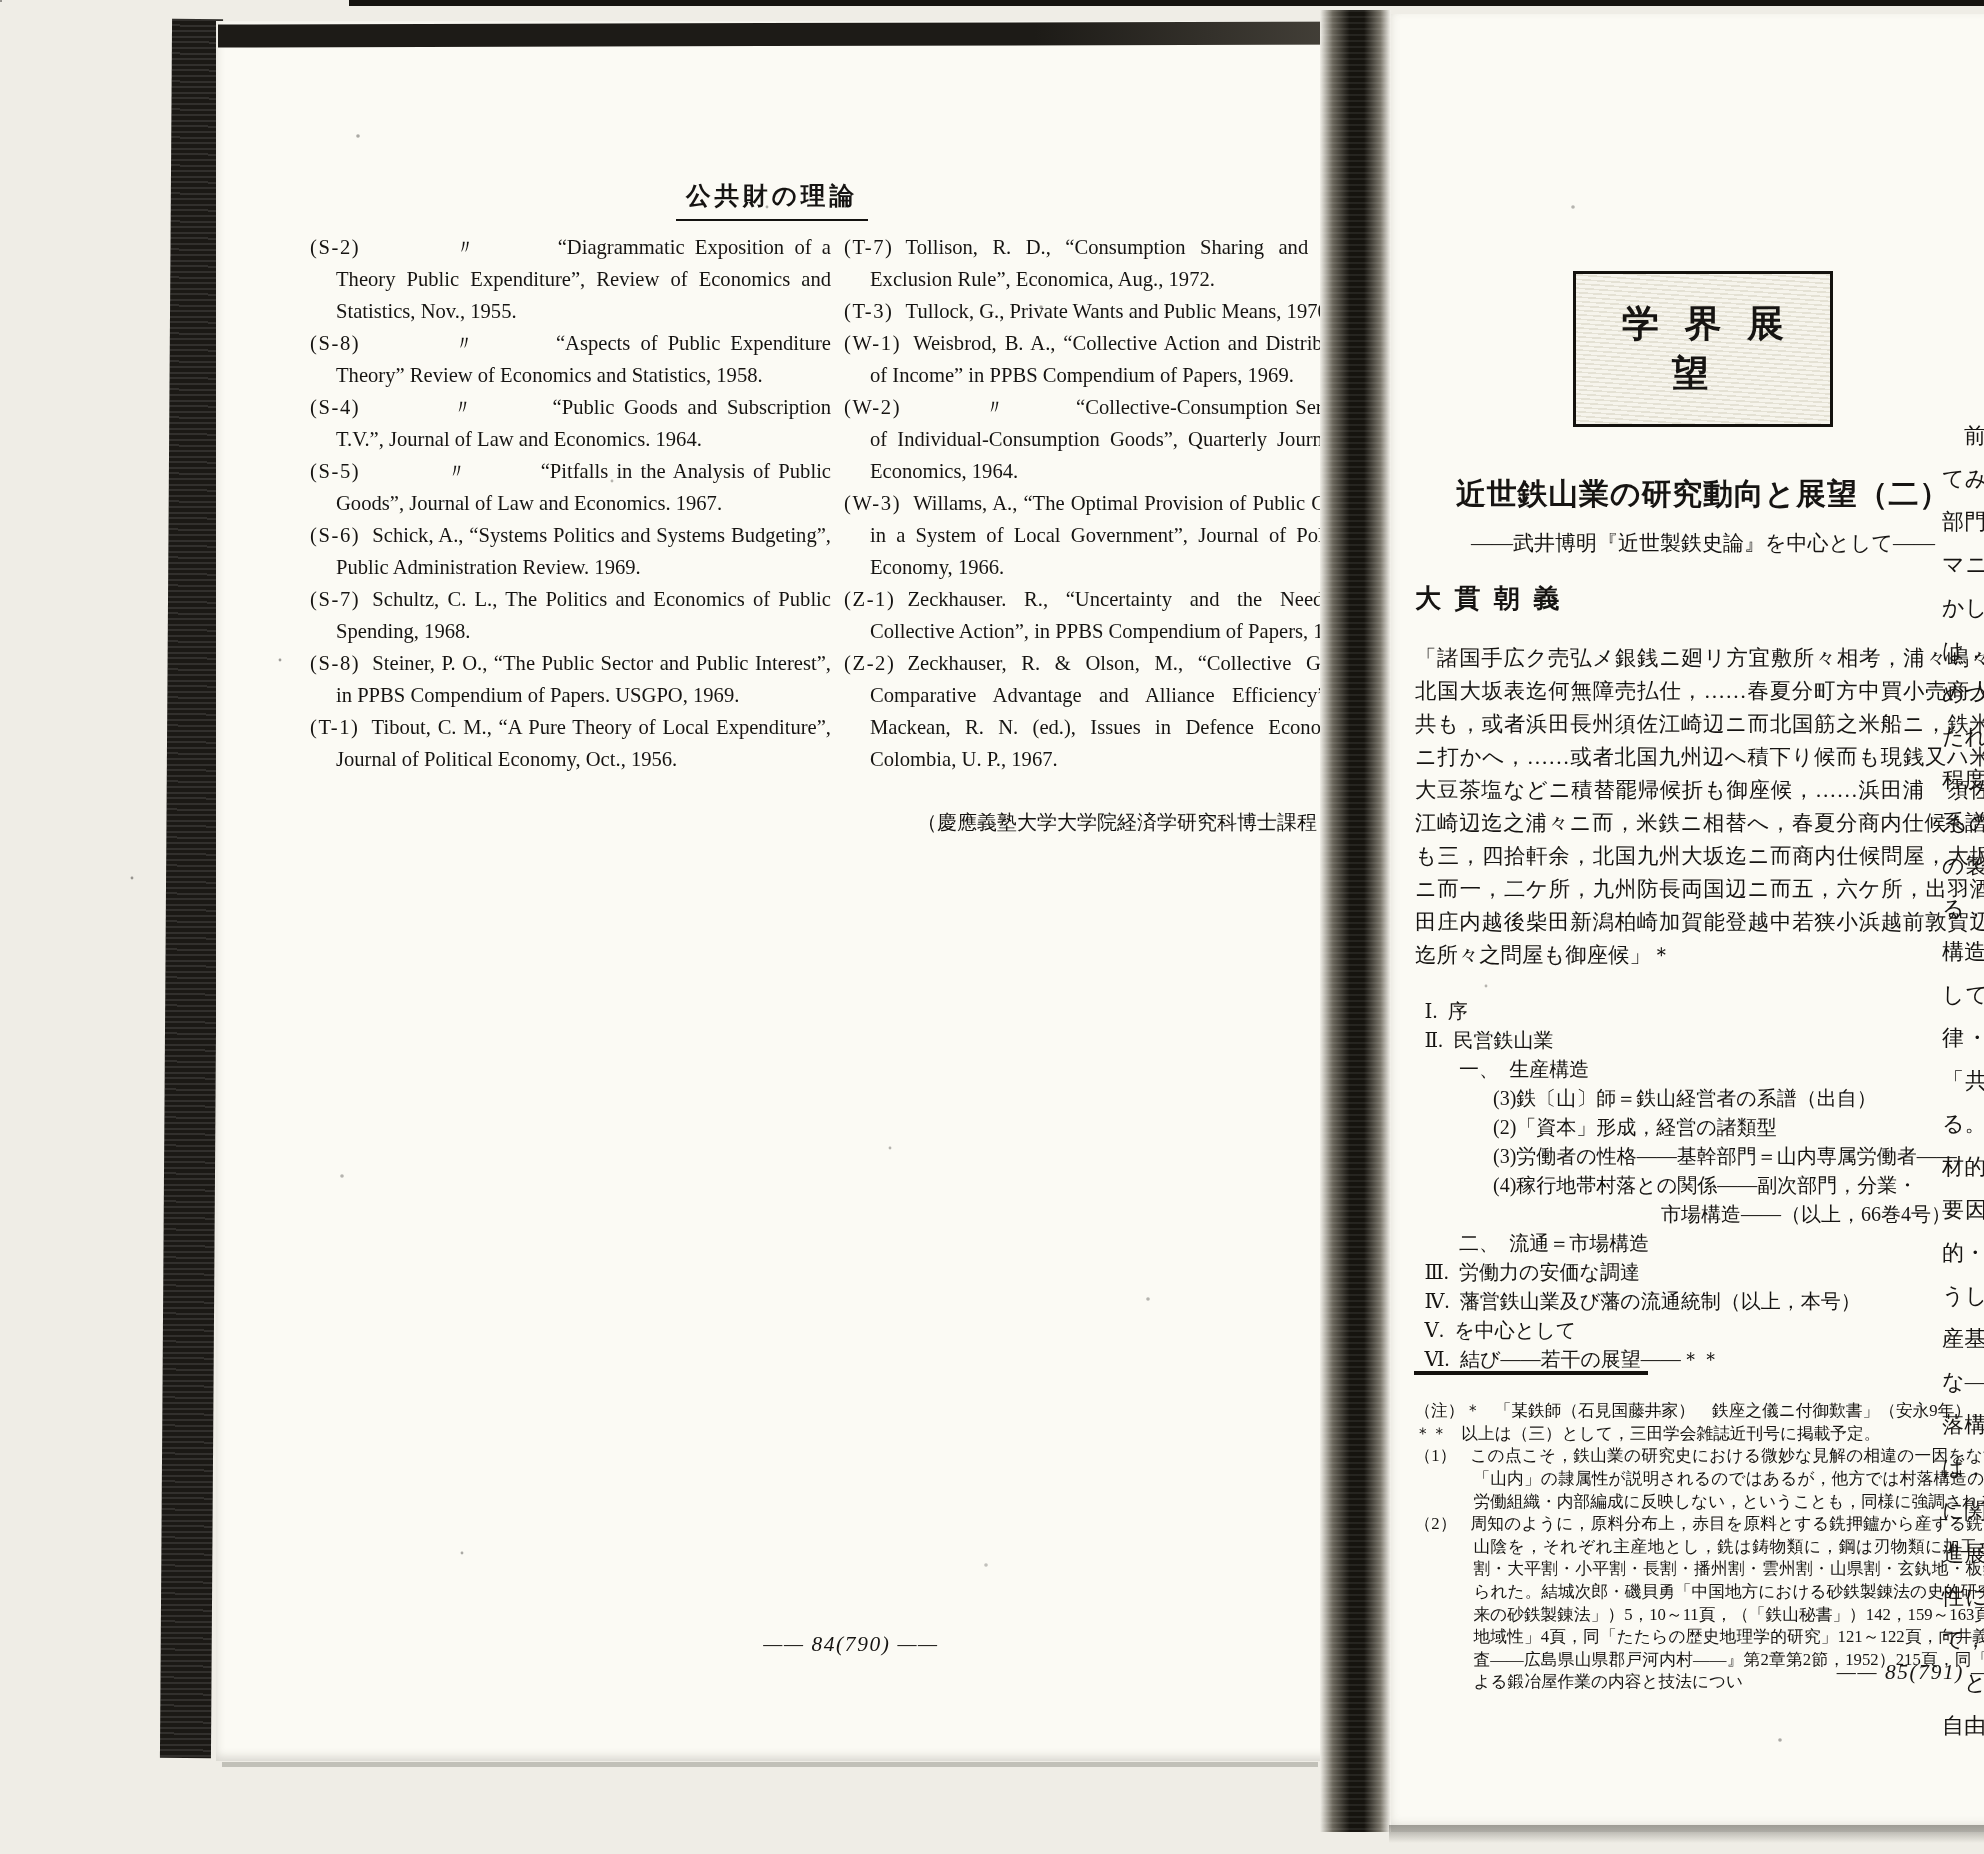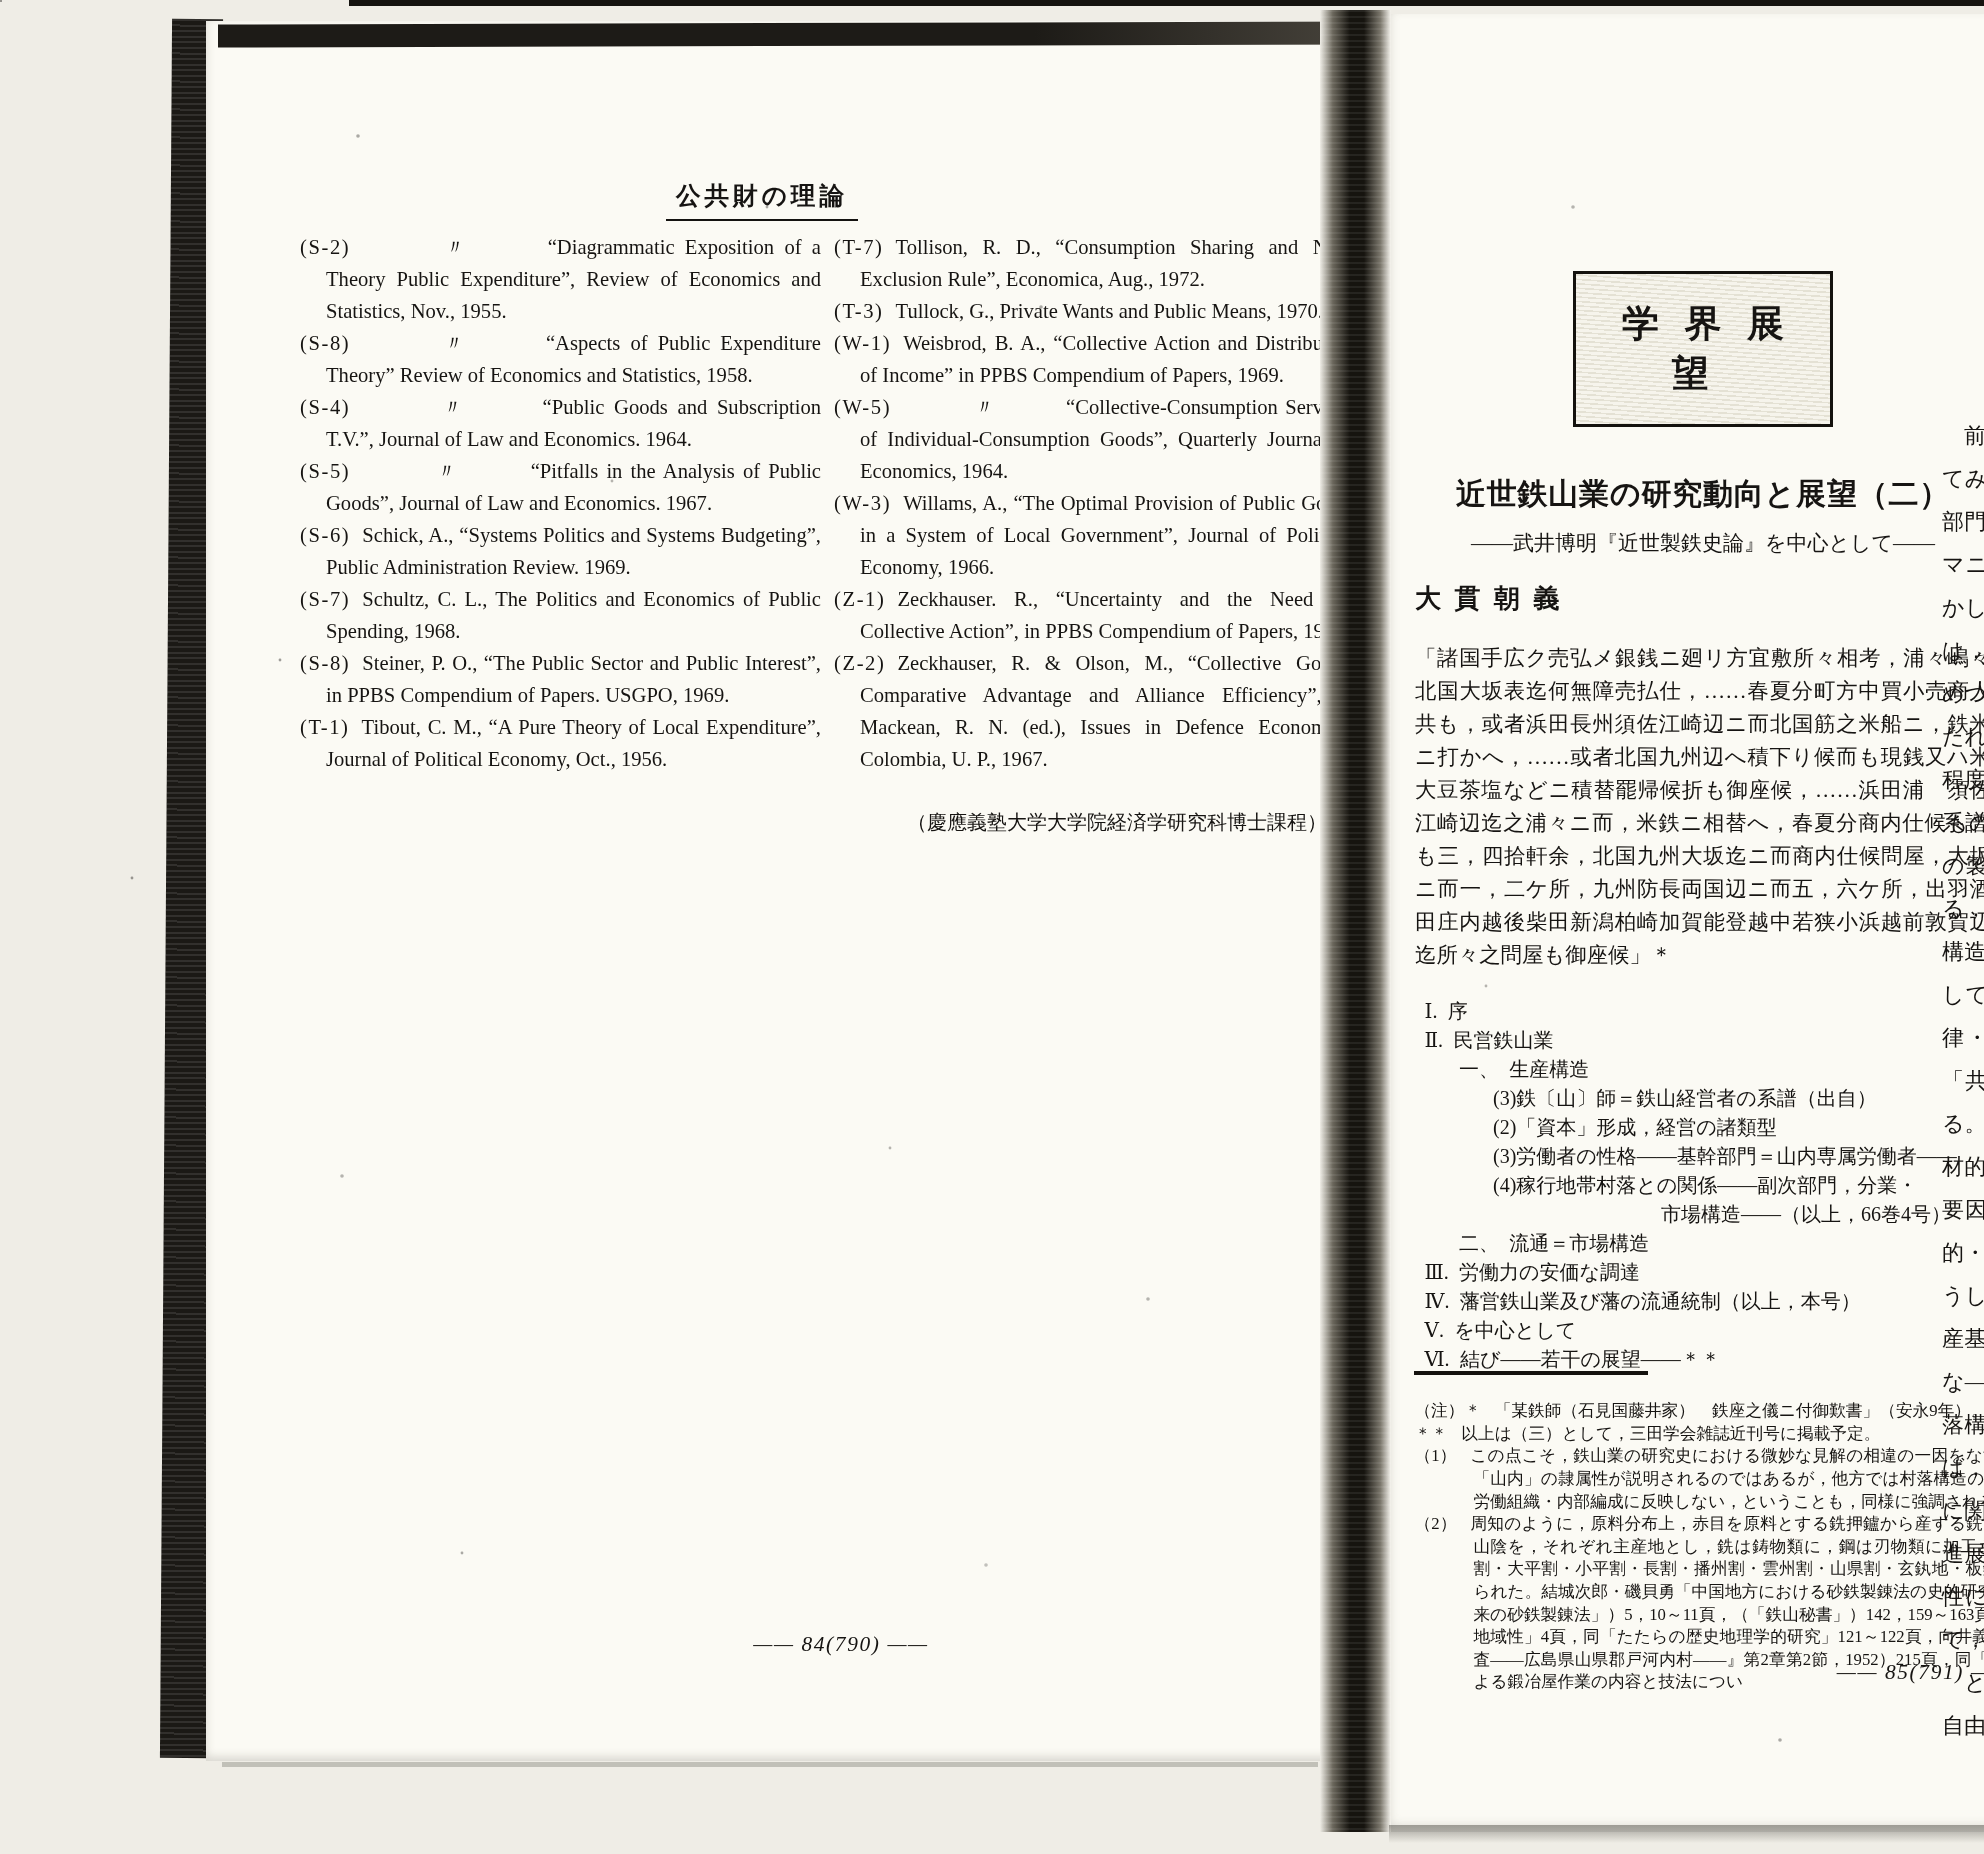--- a/index.html
+++ b/index.html
@@ -13,21 +13,21 @@
     background-image:repeating-linear-gradient(180deg,rgba(255,255,255,.10) 0 2px,rgba(0,0,0,0) 2px 5.6px);}
   .edge-top{position:absolute;left:218px;top:23px;width:1167px;height:23px;background:linear-gradient(90deg,#1d1b17 70%,#4a463e 100%);
     transform:rotate(-.15deg);}
   .spine{position:absolute;left:1320px;top:10.3px;width:71px;height:1822px;
     background:linear-gradient(90deg,#efede6 0,#6b675c 18%,#16140f 42%,#16140f 62%,#7a766b 85%,#f6f4ee 100%);
     background-color:#16140f;
     }
   .spine-tex{position:absolute;left:1320px;top:10.3px;width:71px;height:1822px;
     background:repeating-linear-gradient(180deg,rgba(255,255,255,.07) 0 2.4px,rgba(0,0,0,0) 2.4px 6px);}
   .page{position:absolute;background:#fbfaf4;}
-  .page.left{left:206px;top:21.4px;width:1310px;height:1740px;box-shadow:inset 0 -4px 9.5px rgba(60,56,46,.18);}
+  .page.left{left:216px;top:21.4px;width:1310px;height:1740px;box-shadow:inset 0 -4px 9.5px rgba(60,56,46,.18);}
   .page.right{left:1389px;top:14.3px;width:1088px;height:1818px;box-shadow:inset 0 -5.6px 10.3px rgba(60,56,46,.20);}
   .bottom-shadow{position:absolute;left:1389px;top:1825px;width:1143px;height:17.5px;
     background:linear-gradient(180deg,rgba(40,38,30,.40),rgba(40,38,30,0));}
   .left-bottom-line{position:absolute;left:222px;top:1762px;width:1096px;height:4.8px;background:rgba(34,31,24,.22);}
   .speckles{position:absolute;left:0;top:0;width:2px;height:2px;border-radius:50%;background:rgba(20,18,14,.55);
     box-shadow:357px 135px 0 0.8px rgba(20,18,14,.35),611px 480px 0 0.4px rgba(20,18,14,.3),1040px 306px 0 0.8px rgba(20,18,14,.35),
     131px 877px 0 0.4px rgba(20,18,14,.4),1147px 1298px 0 0.8px rgba(20,18,14,.3),461px 1552px 0 0.4px rgba(20,18,14,.35),
     889px 1147px 0 0.4px rgba(20,18,14,.3),1572px 206px 0 0.8px rgba(20,18,14,.3),2088px 119px 0 0.4px rgba(20,18,14,.35),
     2406px 588px 0 0.8px rgba(20,18,14,.3),1779px 1739px 0 0.8px rgba(20,18,14,.35),2279px 1437px 0 0.4px rgba(20,18,14,.3),
     1485px 985px 0 0.4px rgba(20,18,14,.3),341px 1175px 0 0.8px rgba(20,18,14,.3),2172px 889px 0 0.4px rgba(20,18,14,.35),
@@ -89,21 +89,21 @@
       <p class="ref"><span class="ref-id">(S-6)</span><span>Schick, A., “Systems Politics and Systems Budgeting”, Public Administration Review. 1969.</span></p>
       <p class="ref"><span class="ref-id">(S-7)</span><span>Schultz, C. L., The Politics and Economics of Public Spending, 1968.</span></p>
       <p class="ref"><span class="ref-id">(S-8)</span><span>Steiner, P. O., “The Public Sector and Public Interest”, in PPBS Compendium of Papers. USGPO, 1969.</span></p>
       <p class="ref"><span class="ref-id">(T-1)</span><span>Tibout, C. M., “A Pure Theory of Local Expenditure”, Journal of Political Economy, Oct., 1956.</span></p>
     </div>
 
     <div class="refcol c2">
       <p class="ref"><span class="ref-id">(T-7)</span><span>Tollison, R. D., “Consumption Sharing and Non-Exclusion Rule”, Economica, Aug., 1972.</span></p>
       <p class="ref"><span class="ref-id">(T-3)</span><span>Tullock, G., Private Wants and Public Means, 1970.</span></p>
       <p class="ref"><span class="ref-id">(W-1)</span><span>Weisbrod, B. A., “Collective Action and Distribution of Income” in PPBS Compendium of Papers, 1969.</span></p>
-      <p class="ref"><span class="ref-id">(W-5)</span><span>　　　〃　　　“Collective-Consumption Services of Individual-Consumption Goods”, Quarterly Journal of Economics, 1964.</span></p>
+      <p class="ref"><span class="ref-id">(W-2)</span><span>　　　〃　　　“Collective-Consumption Services of Individual-Consumption Goods”, Quarterly Journal of Economics, 1964.</span></p>
       <p class="ref"><span class="ref-id">(W-3)</span><span>Willams, A., “The Optimal Provision of Public Goods in a System of Local Government”, Journal of Political Economy, 1966.</span></p>
       <p class="ref"><span class="ref-id">(Z-1)</span><span>Zeckhauser. R., “Uncertainty and the Need for Collective Action”, in PPBS Compendium of Papers, 1969.</span></p>
       <p class="ref"><span class="ref-id">(Z-2)</span><span>Zeckhauser, R. &amp; Olson, M., “Collective Goods, Comparative Advantage and Alliance Efficiency”, in Mackean, R. N. (ed.), Issues in Defence Economics, Colombia, U. P., 1967.</span></p>
       <p class="affiliation">（慶應義塾大学大学院経済学研究科博士課程）</p>
     </div>
 
     <div class="pagenum pl">—— 84(790) ——</div>
   </div>
 
   <div class="edge-top"></div>

